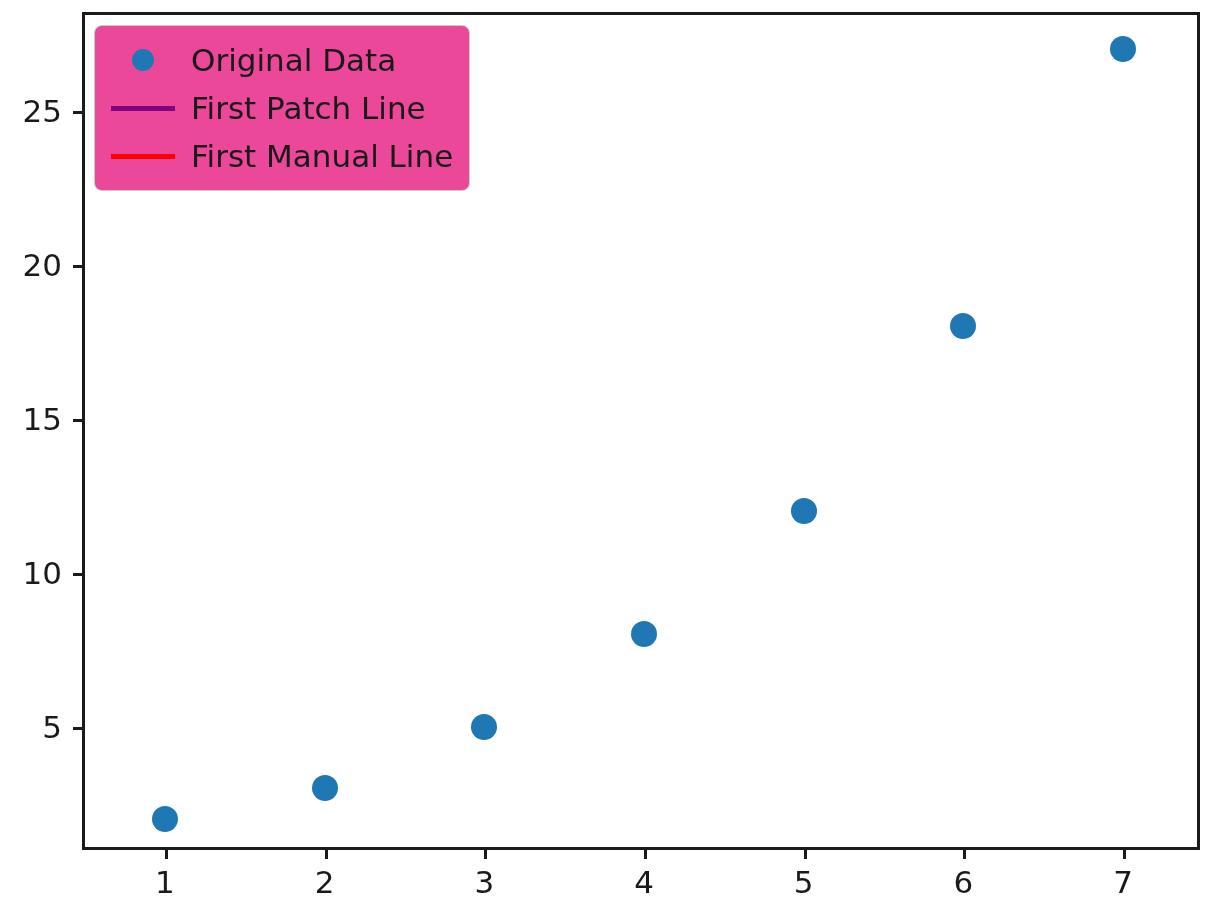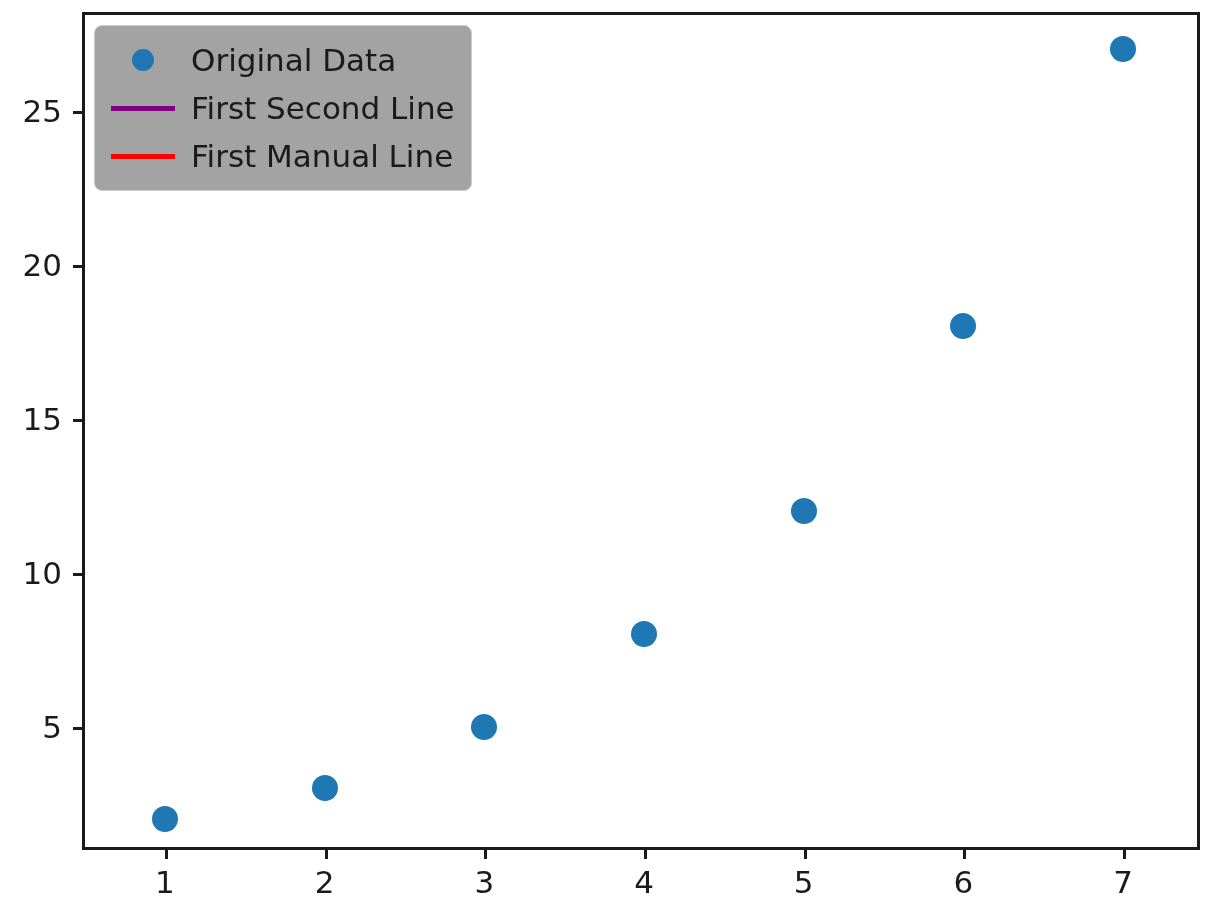--- a/index.html
+++ b/index.html
@@ -90,21 +90,21 @@
     color: #1a1a1a;
     line-height: 1;
     white-space: nowrap;
   }
 
   
   #legend {
     position: absolute;
     left: 9px;
     top: 10px;
-    background: #a3a3a3;
+    background: #ec4899;
     border: 1.5px solid #cccccc;
     border-radius: 8px;
     padding: 10px 16px 10px 12px;
     box-sizing: border-box;
   }
   .legend-row {
     display: flex;
     align-items: center;
     height: 48px;
   }
@@ -187,21 +187,21 @@
         <div class="legend-row">
           <div class="legend-key">
             <div class="key-marker" style="background: rgb(31, 119, 180);"></div>
           </div>
           <span class="legend-label">Original Data</span>
         </div>
         <div class="legend-row">
           <div class="legend-key">
             <div class="key-line" style="background: rgb(128, 0, 128);"></div>
           </div>
-          <span class="legend-label">First Second Line</span>
+          <span class="legend-label">First Patch Line</span>
         </div>
         <div class="legend-row">
           <div class="legend-key">
             <div class="key-line" style="background: rgb(255, 0, 0);"></div>
           </div>
           <span class="legend-label">First Manual Line</span>
         </div>
       </div>
 
   </div>

